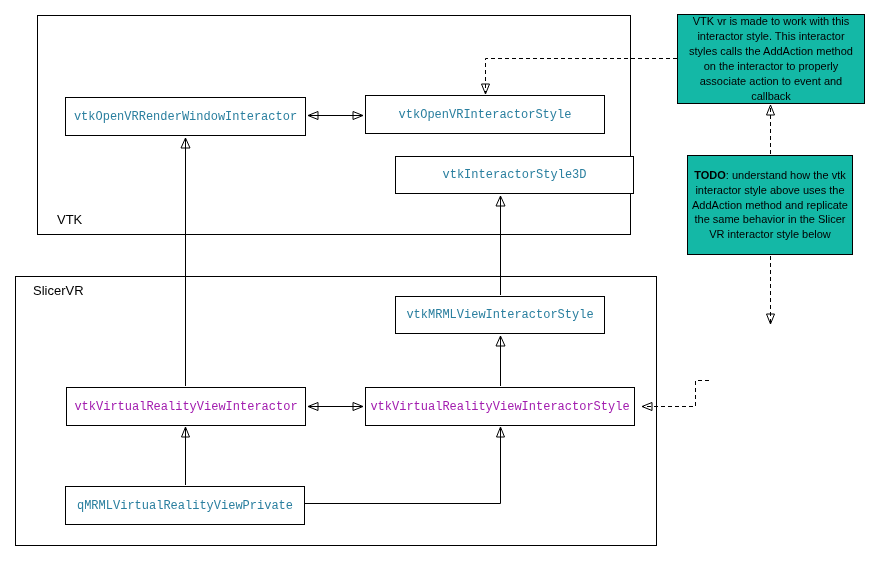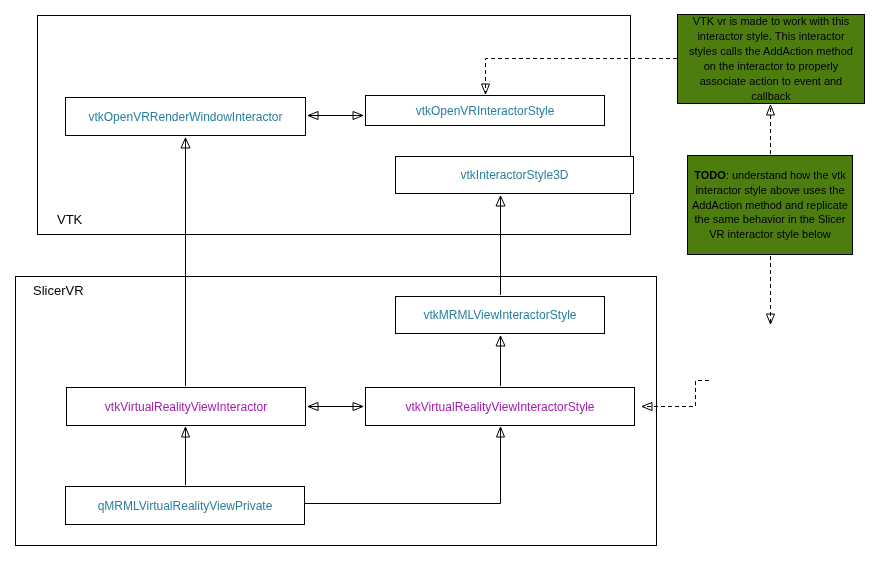--- a/index.html
+++ b/index.html
@@ -25,44 +25,44 @@
   .group-label.bottom-left { left: 19px; bottom: 7px; }
   .group-label.top-left { left: 17px; top: 6px; }
 
   .cbox {
     position: absolute;
     border: 1px solid #000;
     background: #ffffff;
     display: flex;
     align-items: center;
     justify-content: center;
-    font-family: Liberation Sans, sans-serif;
+    font-family: Liberation Mono, monospace;
     font-size: 12px;
     white-space: nowrap;
     box-sizing: border-box;
     z-index: 2;
   }
   .cbox.teal { color: #2a7f9f; }
   .cbox.navy { color: #a21caf; }
 
   #box-openvr-rwi   { left: 65px;  top: 97px;  width: 241px; height: 39px; }
-  #box-openvr-style { left: 365px; top: 95px;  width: 240px; height: 31px; }
+  #box-openvr-style { left: 365px; top: 95px;  width: 240px; height: 39px; }
   #box-style3d      { left: 395px; top: 156px; width: 239px; height: 38px; }
   #box-mrml-style   { left: 395px; top: 296px; width: 210px; height: 38px; }
   #box-vr-interactor{ left: 66px;  top: 387px; width: 240px; height: 39px; }
   #box-vr-style     { left: 365px; top: 387px; width: 270px; height: 39px; }
   #box-qmrml        { left: 65px;  top: 486px; width: 240px; height: 39px; }
 
   #group-vtk      { left: 37px; top: 15px;  width: 592px; height: 218px; }
   #group-slicervr { left: 15px; top: 276px; width: 640px; height: 268px; }
 
   .note {
     position: absolute;
     border: 1px solid #000;
-    background: #4d7c0f;
+    background: #14b8a6;
     display: flex;
     align-items: center;
     justify-content: center;
     text-align: center;
     font-size: 11px;
     line-height: 1.35;
     color: #000;
     box-sizing: border-box;
     padding: 2px 4px;
     z-index: 2;

